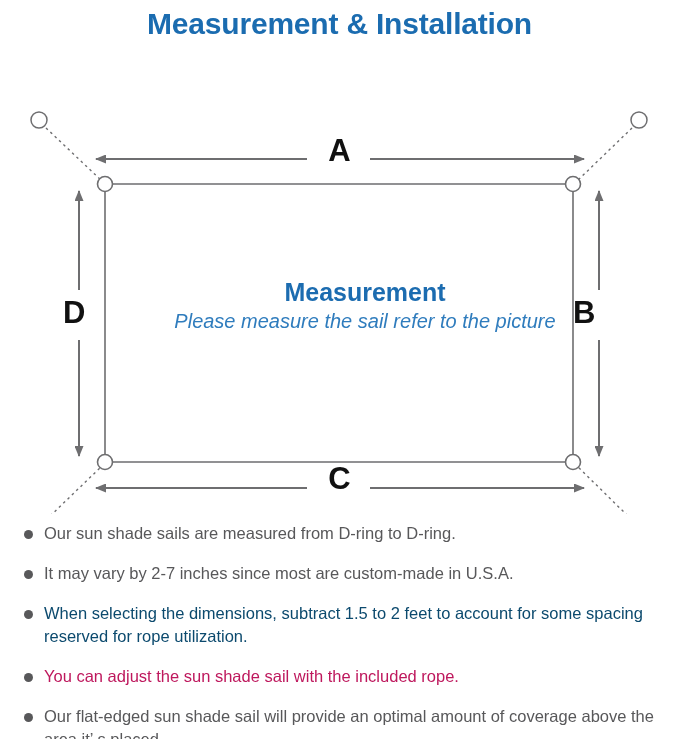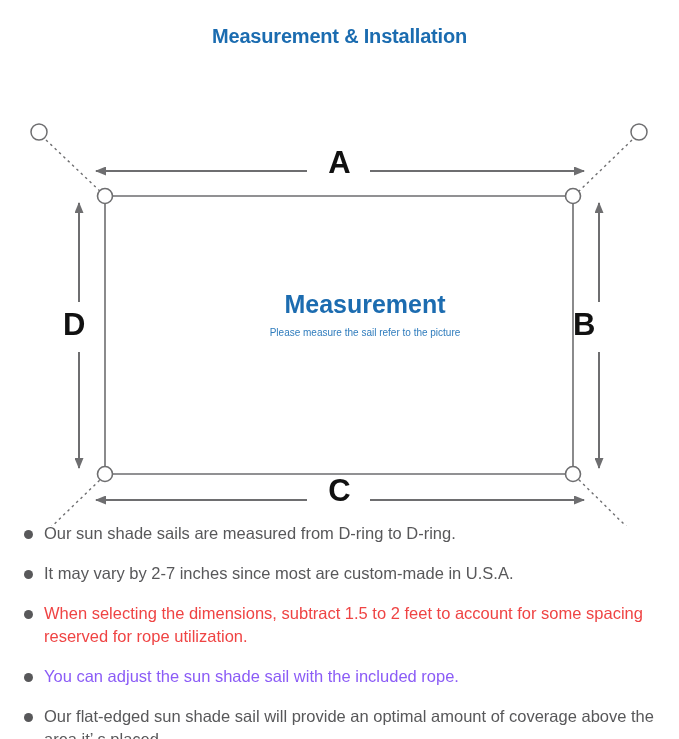--- a/index.html
+++ b/index.html
@@ -13,24 +13,24 @@
     font-family: "Liberation Sans", sans-serif;
     color: #4a4a4a;
     overflow: hidden;
     position: relative;
   }
 
   
   .page-title {
     text-align: center;
     color: #1b6cb0;
-    font-size: 20px;
+    font-size: 30px;
     font-weight: bold;
     letter-spacing: -0.2px;
-    margin: 16px 0 0 0;
+    margin: 4px 0 0 0;
     padding: 0;
     line-height: 40px;
   }
 
   
   .diagram-wrap {
     position: relative;
     width: 679px;
     height: 470px;
   }
@@ -60,23 +60,24 @@
     text-align: center;
   }
   .center-title {
     color: #1c6cb0;
     font-size: 25px;
     font-weight: bold;
     line-height: 32px;
   }
   .center-sub {
     color: #2f7cbd;
-    font-size: 10px;
+    font-size: 20px;
     line-height: 22px;
     margin-top: 2px;
+    font-style: italic;
   }
 
   
   .notes {
     position: absolute;
     left: 0;
     top: 522px;
     width: 679px;
     padding: 0;
     margin: 0;
@@ -184,23 +185,23 @@
     <li class="note-item">
       <span class="note-bullet" style="background: rgb(88, 88, 90);"></span>
       <span class="note-text" style="color: rgb(88, 88, 90);">Our sun shade sails are measured from D-ring to D-ring.</span>
     </li>
     <li class="note-item">
       <span class="note-bullet" style="background: rgb(88, 88, 90);"></span>
       <span class="note-text" style="color: rgb(88, 88, 90);">It may vary by 2-7 inches since most are custom-made in U.S.A.</span>
     </li>
     <li class="note-item">
       <span class="note-bullet" style="background: rgb(88, 88, 90);"></span>
-      <span class="note-text" style="color: #ef4444;">When selecting the dimensions, subtract 1.5 to 2 feet to account for some spacing reserved for rope utilization.</span>
-    </li>
-    <li class="note-item">
-      <span class="note-bullet" style="background: rgb(88, 88, 90);"></span>
-      <span class="note-text" style="color: #8b5cf6;">You can adjust the sun shade sail with the included rope.</span>
+      <span class="note-text" style="color: #0c4a6e;">When selecting the dimensions, subtract 1.5 to 2 feet to account for some spacing reserved for rope utilization.</span>
+    </li>
+    <li class="note-item">
+      <span class="note-bullet" style="background: rgb(88, 88, 90);"></span>
+      <span class="note-text" style="color: #be185d;">You can adjust the sun shade sail with the included rope.</span>
     </li>
     <li class="note-item">
       <span class="note-bullet" style="background: rgb(88, 88, 90);"></span>
       <span class="note-text" style="color: rgb(88, 88, 90);">Our flat-edged sun shade sail will provide an optimal amount of coverage above the area it’ s placed.</span>
     </li>
   </ul>
 
 </body></html>

